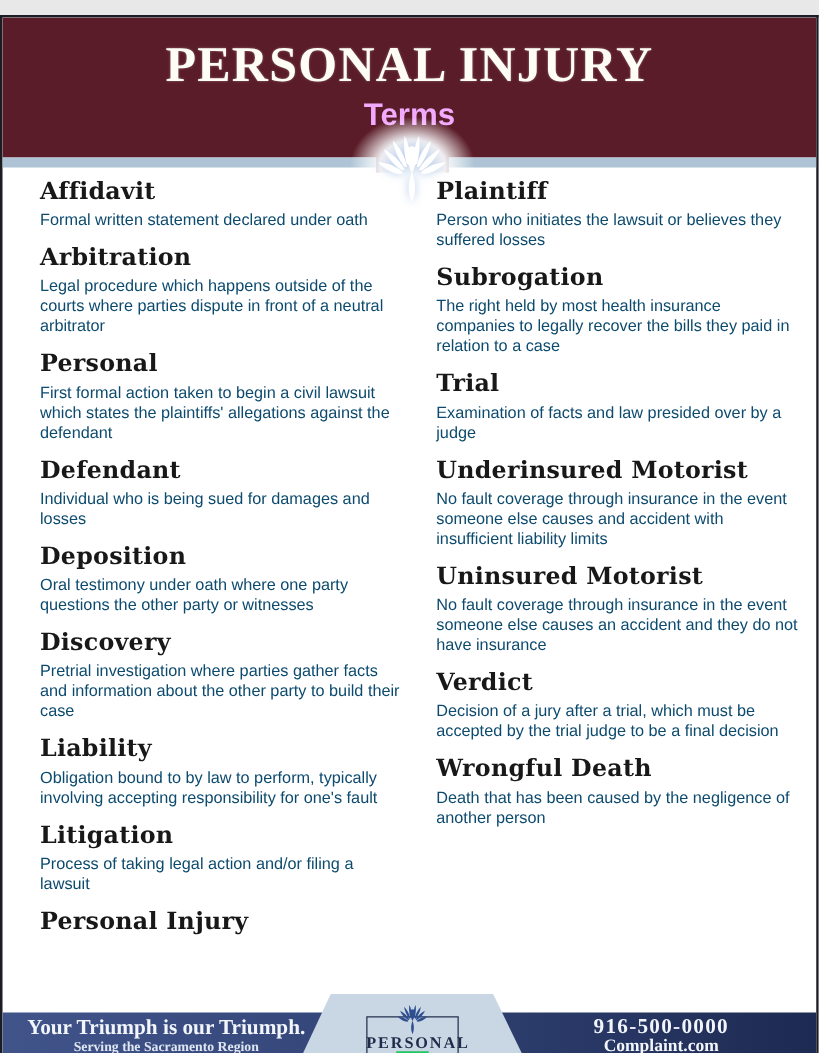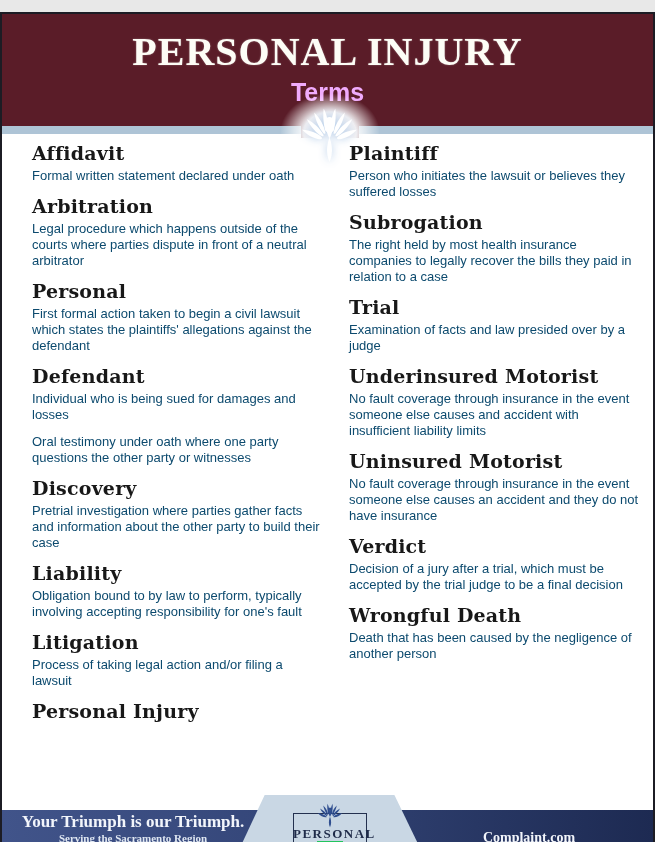--- a/index.html
+++ b/index.html
@@ -124,20 +124,21 @@
         </div>
         <div class="term-item">
           <div class="term-title">Personal</div>
           <div class="term-def">First formal action taken to begin a civil lawsuit which states the plaintiffs' allegations against the defendant</div>
         </div>
         <div class="term-item">
           <div class="term-title">Defendant</div>
           <div class="term-def">Individual who is being sued for damages and losses</div>
         </div>
         <div class="term-item">
+          <div class="term-title">Deposition</div>
           <div class="term-def">Oral testimony under oath where one party questions the other party or witnesses</div>
         </div>
         <div class="term-item">
           <div class="term-title">Discovery</div>
           <div class="term-def">Pretrial investigation where parties gather facts and information about the other party to build their case</div>
         </div>
         <div class="term-item">
           <div class="term-title">Liability</div>
           <div class="term-def">Obligation bound to by law to perform, typically involving accepting responsibility for one's fault</div>
         </div>
@@ -182,20 +183,21 @@
         </div>
       </div>
   </div>
 
   <div class="footer-band">
     <div class="footer-left">
       <div class="footer-tagline">Your Triumph is our Triumph.</div>
       <div class="footer-region">Serving the Sacramento Region</div>
     </div>
     <div class="footer-right">
+      <div class="footer-phone">916-500-0000</div>
       <div class="footer-site">Complaint.com</div>
     </div>
   </div>
   <div class="pedestal"></div>
   <div class="logo-box"></div>
   <svg class="logo-eagle" viewBox="0 0 120 112">
     <use href="#eagle-emblem"></use>
   </svg>
   <div class="logo-name">PERSONAL</div>
   <div class="logo-sub">

